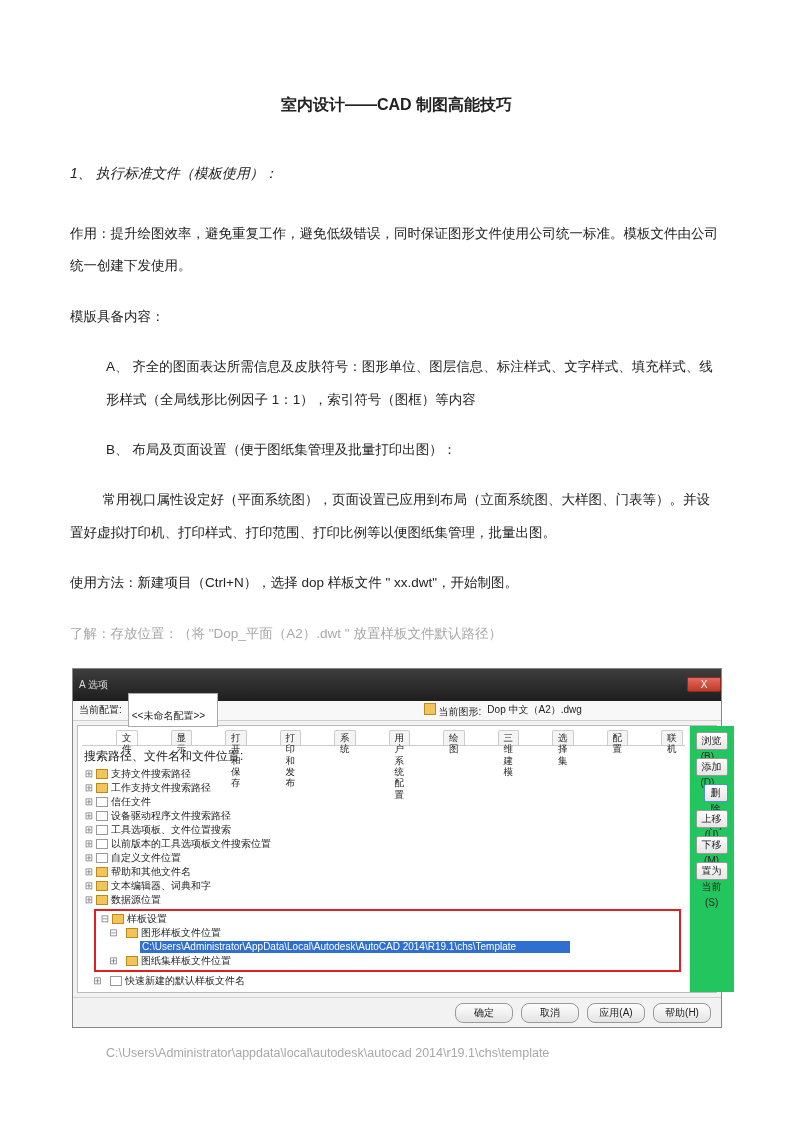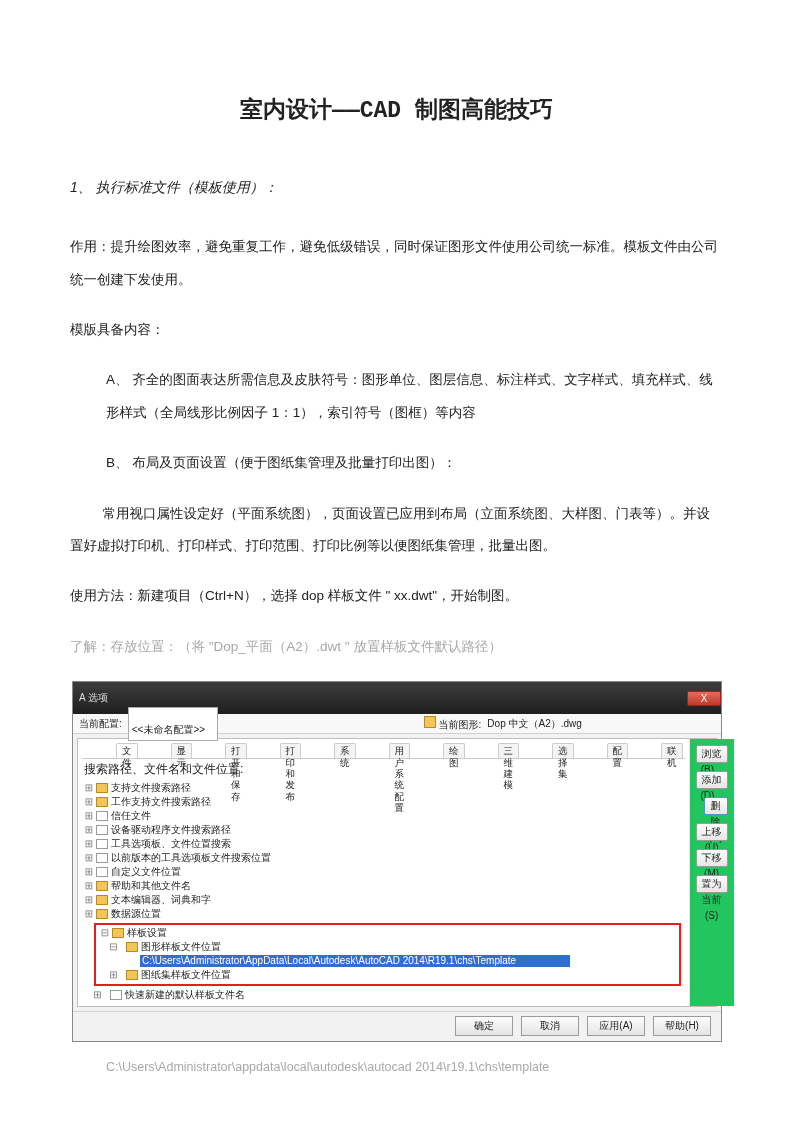--- a/index.html
+++ b/index.html
@@ -8,24 +8,23 @@
     height: 1122px;
     background: #fff;
     font-family: "Microsoft YaHei", "SimSun", sans-serif;
     color: #222;
     position: relative;
     padding: 90px 70px 60px 70px;
     line-height: 1.9;
   }
   .title {
     text-align: center;
-    font-size: 23px;
+    font-size: 16px;
     font-weight: bold;
     margin-bottom: 40px;
-    font-family: Liberation Mono, monospace;
   }
   .sect {
     font-size: 14px;
     margin-top: 14px;
     margin-bottom: 31px;
     font-style: italic;
   }
   .para {
     font-size: 13.5px;
     line-height: 2.4;
@@ -116,21 +115,21 @@
   .tree .fld { width:12px;height:10px;background:#f2c45a;border:1px solid #bb8a1a;display:inline-block;margin-right:3px;}
   .tree .fldw { width:12px;height:10px;background:#fff;border:1px solid #9a9a9a;display:inline-block;margin-right:3px;}
   .selbox { border: 2px solid #e02020; margin: 2px 4px 2px 12px; padding: 1px 2px 2px 2px;}
   .selrow { background: #2f6fd0; color: #fff; padding: 0 2px; display:inline-block; width: 430px; height:12px; overflow:hidden;}
   .dlg-footer {
     height: 30px; border-top: 1px solid #d0d0d0;
     display:flex; justify-content:flex-end; align-items:center;
     gap:8px; padding: 0 10px;
   }
   .dlg-footer .fbtn {
-    border:1px solid #9a9a9a; border-radius:0;
+    border:1px solid #9a9a9a; border-radius:8px;
     height:20px; min-width:58px;
     background:linear-gradient(#fdfdfd,#e4e4e4);
     text-align:center; line-height:18px; font-size:10px;
   }
 </style>
 </head>
 <body>
 
 <div class="title">室内设计——CAD 制图高能技巧</div>
 

